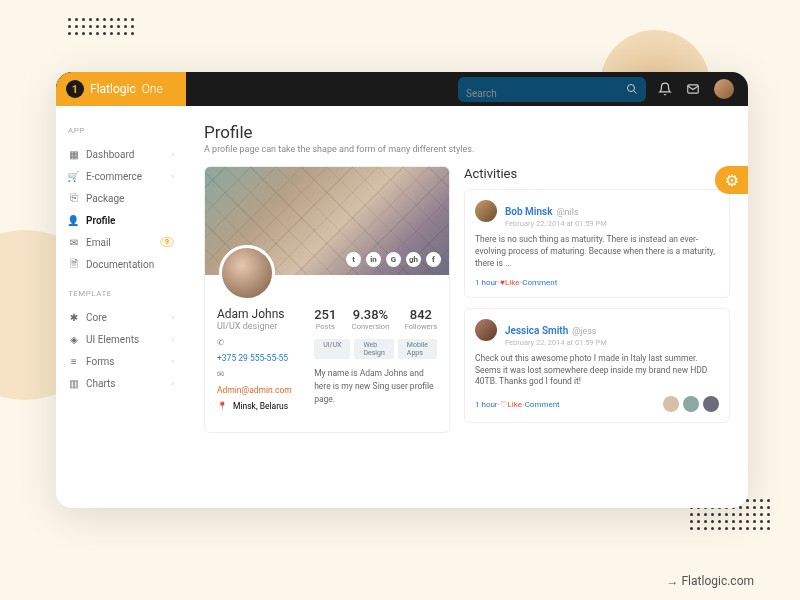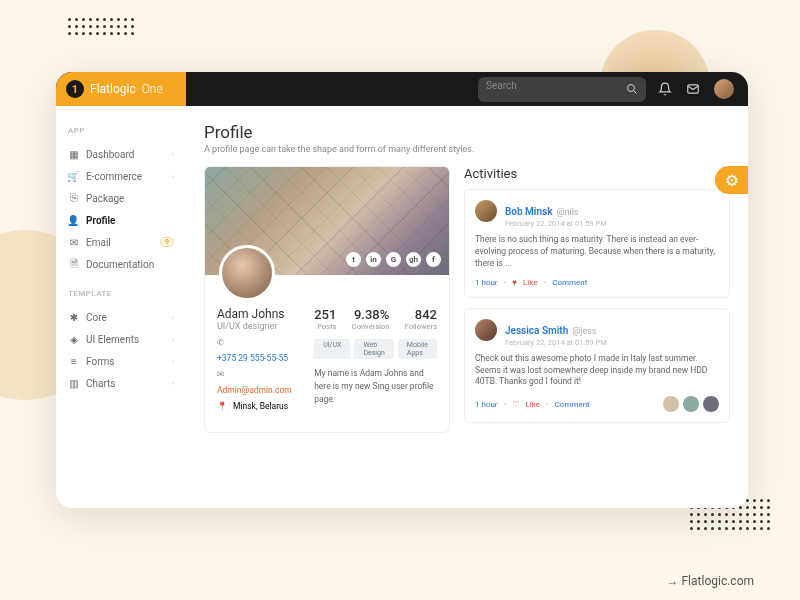--- a/index.html
+++ b/index.html
@@ -1,21 +1,21 @@
 <!DOCTYPE html>
 <html><head>
 <meta charset="utf-8">
 <style>
   *{box-sizing:border-box;margin:0;padding:0;font-family:-apple-system,BlinkMacSystemFont,"Segoe UI",Roboto,sans-serif}
   body{width:800px;height:600px;background:#fdf6ea;position:relative;overflow:hidden}
   .app{position:absolute;left:56px;top:72px;width:692px;height:436px;background:#fff;border-radius:16px;box-shadow:0 8px 40px rgba(0,0,0,.12);overflow:hidden;display:flex;flex-direction:column}
   .topbar{height:34px;background:#1a1a1a;display:flex;align-items:center}
   .logo-area{background:#f5a623;height:34px;width:130px;display:flex;align-items:center;padding:0 10px;gap:6px;color:#fff;font-size:12px;border-top-left-radius:16px}
   .logo-badge{width:18px;height:18px;border-radius:50%;background:#1a1a1a;color:#f5a623;display:flex;align-items:center;justify-content:center;font-size:11px;font-weight:700}
-  .search{margin-left:auto;display:flex;align-items:flex-start;background:#404040;border-radius:6px;padding:3px 8px;gap:0;margin-right:12px}
+  .search{margin-left:auto;display:flex;align-items:flex-end;background:#0c4a6e;border-radius:6px;padding:3px 8px;gap:20px;margin-right:12px}
   .search input{background:transparent;border:none;color:#aaa;font-size:10px;width:140px;outline:none}
   .search input::placeholder{color:#888}
   .topbar-icons{display:flex;align-items:center;gap:14px;padding-right:14px;color:#ccc}
   .topbar-icons .ic{width:14px;height:14px;display:flex;align-items:center;justify-content:center}
   .avatar-sm{width:20px;height:20px;border-radius:50%;background:linear-gradient(135deg,#d4a373,#8b5e3c)}
   .body{flex:1;display:flex;overflow:hidden}
   .sidebar{width:130px;padding:14px 10px;font-size:10px;color:#6b6b6b}
   .sb-head{font-size:8px;letter-spacing:.5px;color:#aaa;margin:6px 0 8px 2px}
   .sb-item{display:flex;align-items:center;gap:6px;padding:5px 2px;color:#6b6b6b;cursor:pointer;justify-content:space-between}
   .sb-item .lbl{display:flex;align-items:center;gap:6px}
@@ -37,36 +37,36 @@
   .avatar-lg{position:absolute;left:14px;bottom:-26px;width:56px;height:56px;border-radius:50%;border:3px solid #fff;background:radial-gradient(circle at 40% 35%,#e8c9b0,#7a5a40)}
   .profile-body{padding:32px 12px 12px 12px;display:flex;gap:10px}
   .p-left{width:104px}
   .p-name{font-size:12px;font-weight:400;color:#333}
   .p-role{font-size:9px;color:#999;}
   .p-row{display:flex;align-items:center;gap:6px;margin-top:6px;font-size:8.5px}
   .p-row .icn{width:10px;color:#888}
   .link-blue{color:#2a7ad6}
   .link-orange{color:#e36a2e}
   .p-right{flex:1}
-  .stats{display:flex;justify-content:space-between;text-align:right;margin-bottom:8px}
+  .stats{display:flex;justify-content:space-between;text-align:center;margin-bottom:8px}
   .stat-n{font-size:13px;font-weight:500;color:#333}
   .stat-l{font-size:7.5px;color:#999}
   .tags{display:flex;gap:4px;margin-bottom:8px}
   .tag{background:#eef1f3;color:#6a7a85;font-size:7px;padding:2px 9px;border-radius:2px}
   .bio{font-size:8.5px;color:#666;line-height:1.5}
   .activities{flex:1;min-width:0}
   .act-title{font-size:13px;color:#333;margin-bottom:8px}
   .act-card{background:#fff;border:1px solid #eee;border-radius:6px;padding:10px;margin-bottom:10px}
   .act-head{display:flex;gap:8px;margin-bottom:6px}
   .act-av{width:22px;height:22px;border-radius:50%;background:linear-gradient(135deg,#c69c6d,#6d4c2f);flex-shrink:0}
   .act-user{font-size:10px;color:#2a7ad6;font-weight:600}
   .act-handle{color:#aaa;font-weight:400;font-size:9px}
   .act-date{font-size:7.5px;color:#bbb}
   .act-text{font-size:8.5px;color:#666;line-height:1.4;margin-bottom:8px}
-  .act-foot{font-size:8px;color:#888;display:flex;align-items:center;gap:6px}
+  .act-foot{font-size:8px;color:#888;display:flex;align-items:center;}
   .act-foot .heart{color:#e74c3c}
   .act-foot .sep{color:#ccc}
   .act-thumbs{display:flex;gap:4px;margin-left:auto}
   .act-thumbs .t{width:16px;height:16px;border-radius:50%;background:#d4bfa8}
   .gear-tab{position:absolute;right:-1px;top:60px;width:34px;height:28px;background:#f5a623;border-radius:14px 0 0 14px;display:flex;align-items:center;justify-content:center;color:#fff}
   .footer-link{position:absolute;right:46px;bottom:12px;font-size:12px;color:#555}
   
   .dot-cluster{position:absolute;display:grid;grid-template-columns:repeat(10,1fr);gap:4px}
   .dot-cluster span{width:3px;height:3px;background:#d6a25a;border-radius:50%}
   .dark span{background:#333}

